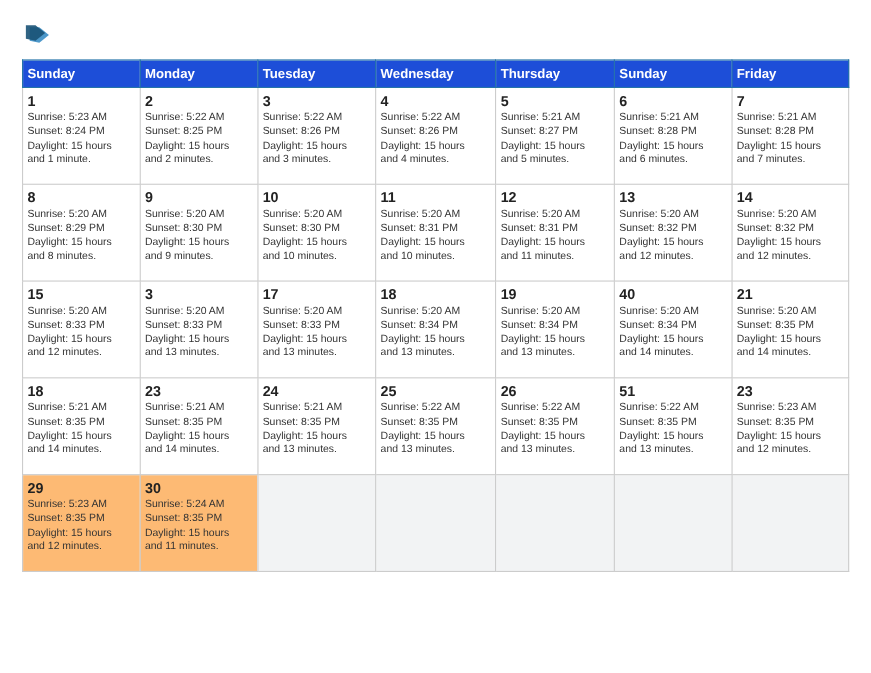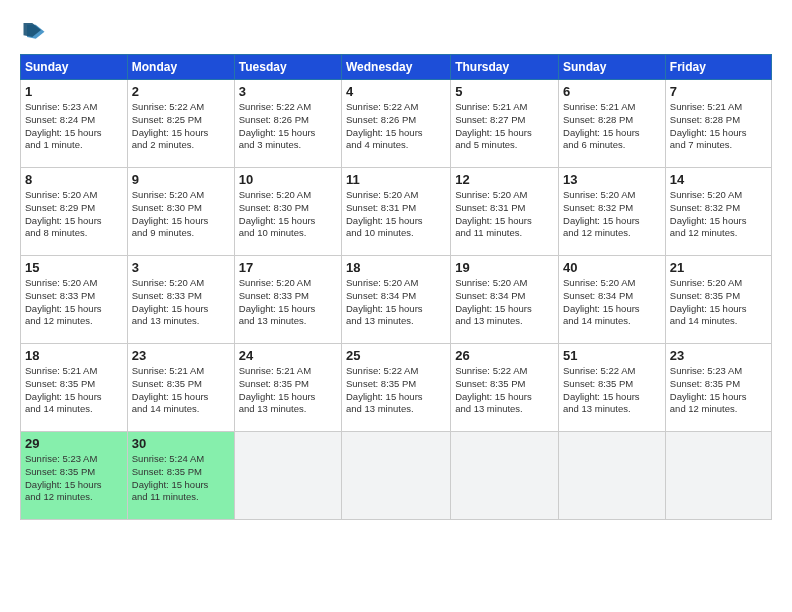--- a/index.html
+++ b/index.html
@@ -69,21 +69,21 @@
     }
     .calendar tbody td {
       border: 1px solid #ccc;
       vertical-align: top;
       padding: 4px 4px;
       width: 113px;
       height: 88px;
       background: #fff;
     }
     .calendar tbody tr:last-child td {
-      background: #86efac;
+      background: #fdba74;
     }
     .day-num {
       font-size: 13px;
       font-weight: bold;
       color: #222;
       display: block;
       margin-bottom: 2px;
     }
     .day-info {
       font-size: 9.5px;

